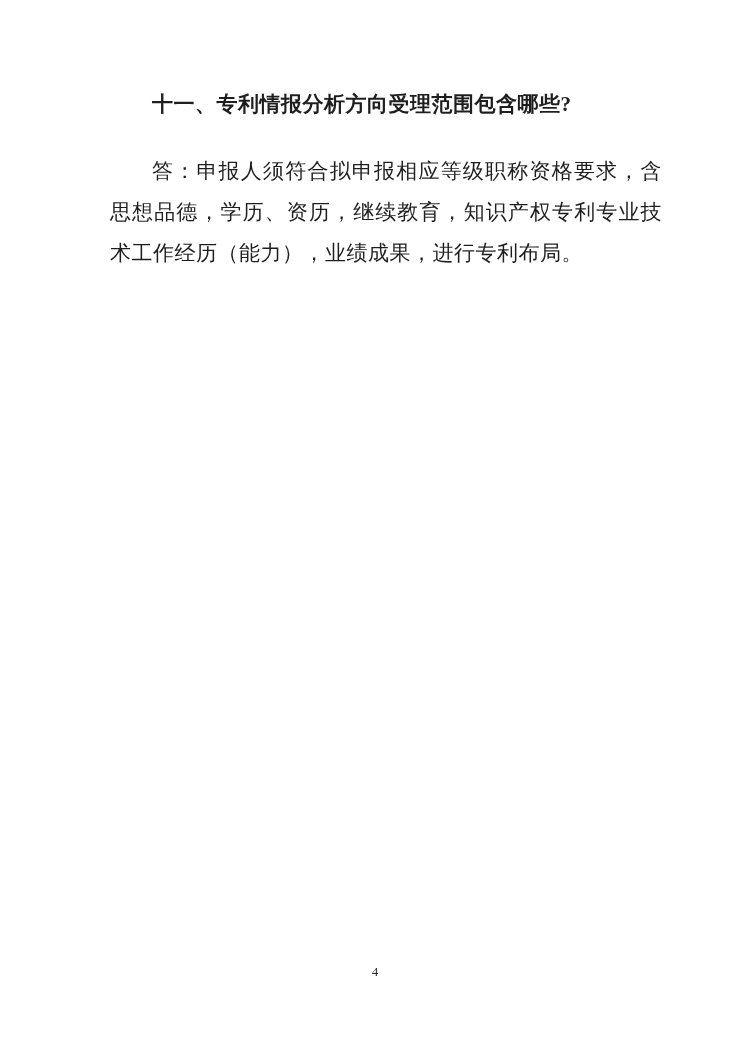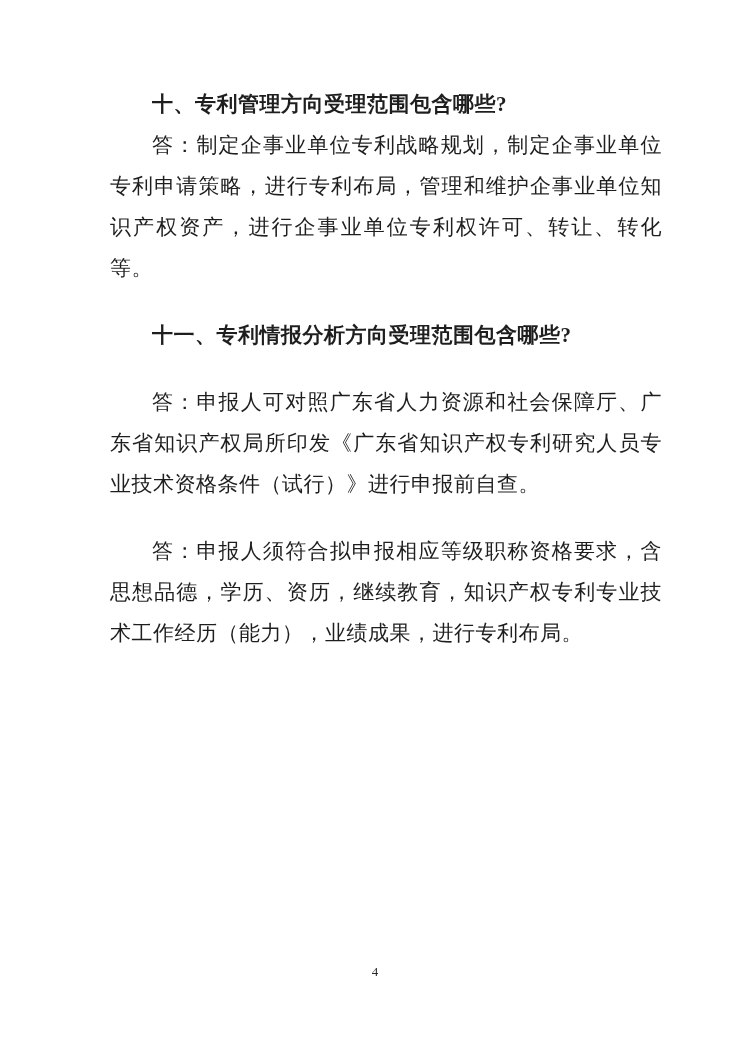--- a/index.html
+++ b/index.html
@@ -56,31 +56,26 @@
     color: #2a2a2a;
     font-family: "Liberation Serif", "DejaVu Serif", serif;
   }
 </style>
 </head>
 <body>
 
 <div class="page">
   <div class="content">
 
-    <div class="qa-section">
-      <p class="q-heading">十、专利管理方向受理范围包含哪些?</p>
-      <p class="q-answer">答：制定企事业单位专利战略规划，制定企事业单位专利申请策略，进行专利布局，管理和维护企事业单位知识产权资产，进行企事业单位专利权许可、转让、转化等。</p>
-    </div>
 
     <div class="qa-section">
       <p class="q-heading">十一、专利情报分析方向受理范围包含哪些?</p>
     </div>
 
     <div class="qa-section">
-      <p class="q-answer">答：申报人可对照广东省人力资源和社会保障厅、广东省知识产权局所印发《广东省知识产权专利研究人员专业技术资格条件（试行）》进行申报前自查。</p>
     </div>
 
     <div class="qa-section">
       <p class="q-answer">答：申报人须符合拟申报相应等级职称资格要求，含思想品德，学历、资历，继续教育，知识产权专利专业技术工作经历（能力），业绩成果，进行专利布局。</p>
     </div>
 
   </div>
 
   <div class="page-footer">
     <span class="page-number">4</span>

